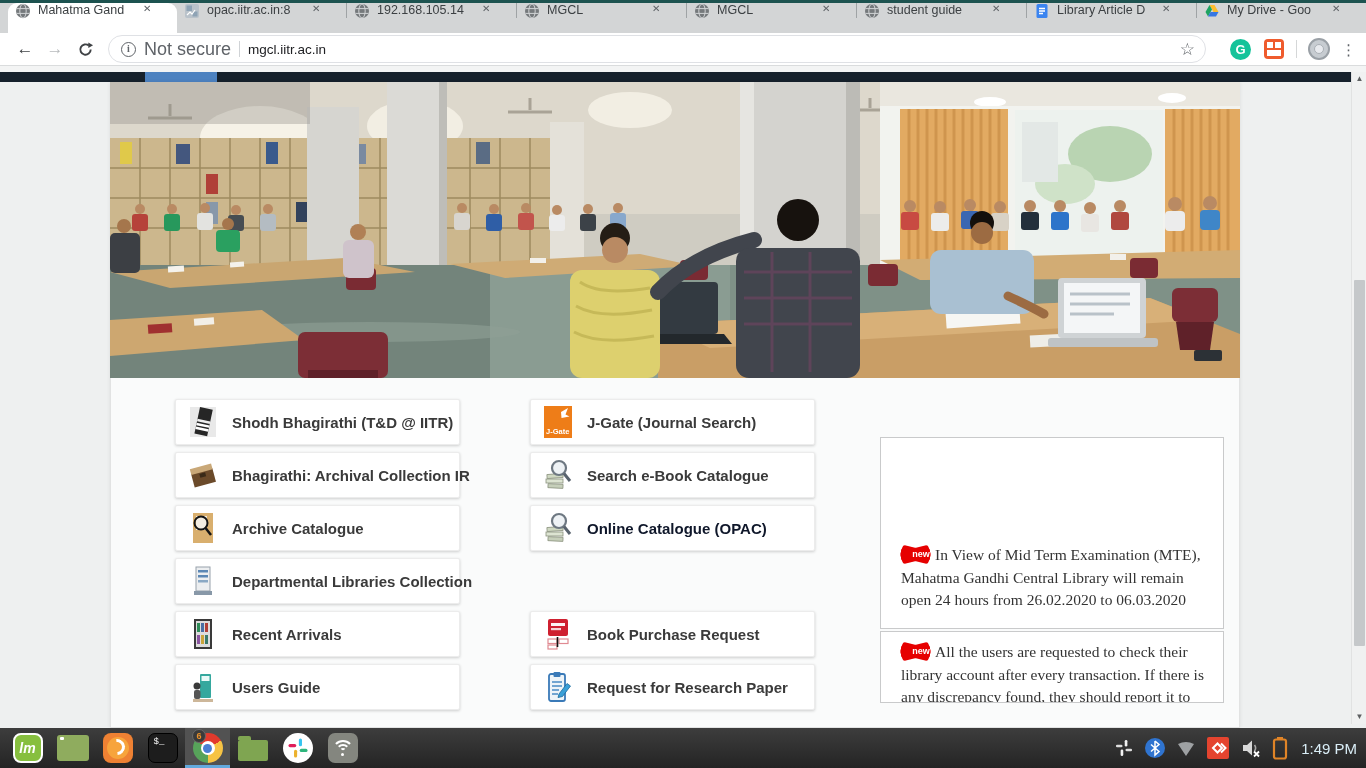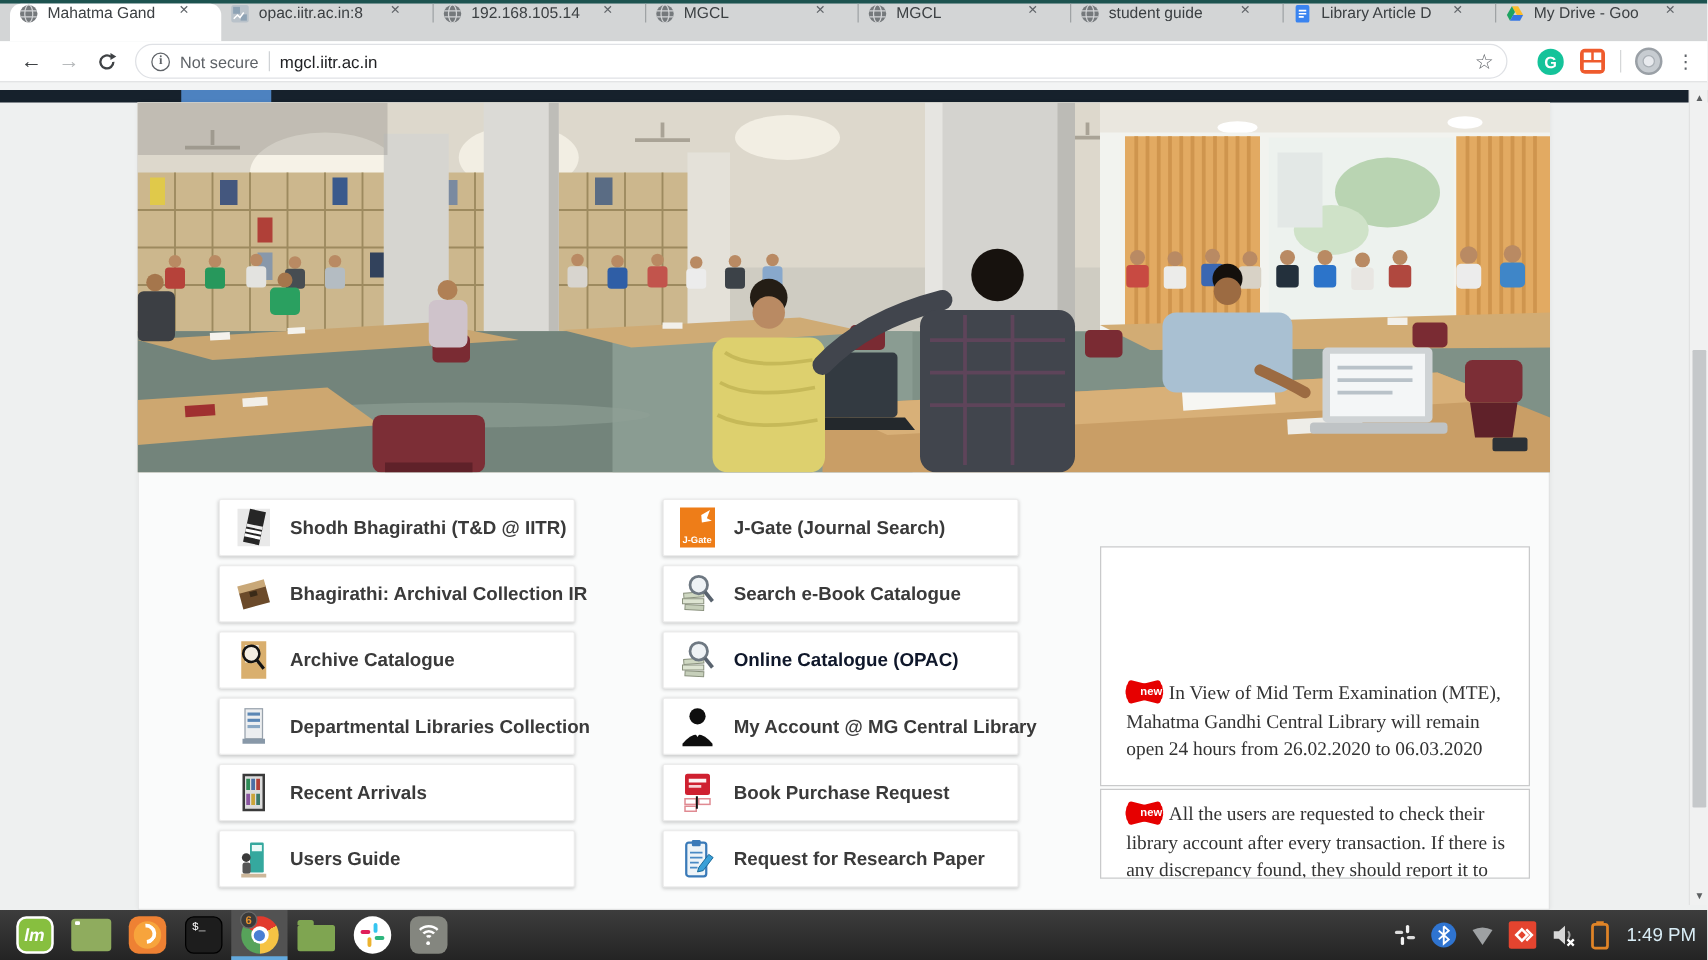--- a/index.html
+++ b/index.html
@@ -23,21 +23,21 @@
 .win-restore{width:9px;height:9px;border:1.6px solid #606365}
 .win-close{width:17px;height:17px;border-radius:50%;background:#2fb8a4;color:#fff;font-size:9px;line-height:17px;text-align:center;font-weight:bold}
 
 
 .toolbar{position:absolute;top:33px;left:0;right:0;height:33px;background:#fff;border-bottom:1px solid #dadcdd;display:flex;align-items:center;padding:0 10px}
 .nav-btn{width:30px;text-align:center;font-size:17px;color:#3f4245}
 .nav-btn.disabled{color:#b7babc}
 .reload-svg{width:17px;height:17px;display:block;margin:0 auto}
 .omnibox{flex:1;height:28px;margin:0 10px 0 8px;border:1px solid #dfe1e5;border-radius:14px;display:flex;align-items:center;padding:0 10px 0 12px;gap:8px;background:#fff}
 .info-icon{width:15px;height:15px;border:1.5px solid #5f6368;border-radius:50%;color:#5f6368;font-size:10px;line-height:12px;text-align:center;font-family:"Liberation Serif",serif;font-weight:bold}
-.security-label{color:#5f6368;font-size:13px}
+.security-label{color:#5f6368;font-size:18px}
 .omni-sep{width:1px;height:16px;background:#d0d3d6}
 .url-text{color:#202124;font-size:13.5px}
 .star-icon{margin-left:auto;color:#5f6368;font-size:17px;line-height:17px}
 .ext-g{width:21px;height:21px;border-radius:50%;background:#15c39a;color:#fff;font-weight:bold;font-size:13px;text-align:center;line-height:21px;margin-left:14px}
 .ext-grid{width:20px;height:20px;border-radius:4px;background:#ef5b2d;margin-left:13px;position:relative}
 .ext-grid i{position:absolute;background:#fff}
 .toolbar-sep{width:1px;height:18px;background:#d5d7d8;margin-left:12px}
 .avatar{width:22px;height:22px;border-radius:50%;background:#c7ccd1;border:2px solid #9aa0a6;margin-left:11px;position:relative}
 .avatar i{position:absolute;left:4px;top:4px;width:10px;height:10px;border-radius:50%;background:#e8eaee;border:1px solid #aab0b6}
 .menu-dots{color:#5f6368;font-size:15px;margin-left:11px;letter-spacing:0;line-height:15px}
@@ -514,28 +514,20 @@
     <div class="card c2 r2 visited">
       <svg class="card-icon" viewBox="0 0 28 34">
           <rect x="3" y="16" width="16" height="4" fill="#cfd8c2" stroke="#8a927e" stroke-width="0.8" transform="rotate(-4 11 18)"></rect>
           <rect x="2" y="21" width="17" height="4" fill="#dde4d2" stroke="#8a927e" stroke-width="0.8"></rect>
           <rect x="4" y="26" width="15" height="4" fill="#c6cfba" stroke="#8a927e" stroke-width="0.8" transform="rotate(3 11 28)"></rect>
           <circle cx="15" cy="10" r="7" fill="#eef2f5" stroke="#6e7882" stroke-width="2.2"></circle>
           <line x1="20" y1="15.5" x2="26" y2="23" stroke="#59636e" stroke-width="3"></line>
         </svg>
       <span class="lbl">Online Catalogue (OPAC)</span>
     </div>
-    <div class="card c2 r3">
-      <svg class="card-icon" viewBox="0 0 28 34">
-          <circle cx="14" cy="9" r="6.5" fill="#0e0e0e"></circle>
-          <path d="M2 31 q12 -15 24 0 v2 h-24 z" fill="#0e0e0e"></path>
-          <path d="M11 21 l3 4.5 l3 -4.5 z" fill="#ffffff"></path>
-        </svg>
-      <span class="lbl">My Account @ MG Central Library</span>
-    </div>
     <div class="card c2 r4">
       <svg class="card-icon" viewBox="0 0 28 34">
           <rect x="4" y="2" width="20" height="17" rx="2" fill="#cf2030"></rect>
           <rect x="7" y="6" width="14" height="3" fill="#ffffff" opacity="0.95"></rect>
           <rect x="7" y="11" width="10" height="2.2" fill="#ffffff" opacity="0.8"></rect>
           <rect x="4" y="22" width="9" height="4.5" fill="none" stroke="#e08a92" stroke-width="1.2"></rect>
           <rect x="15" y="22" width="9" height="4.5" fill="none" stroke="#e08a92" stroke-width="1.2"></rect>
           <rect x="4" y="28" width="9" height="4" fill="none" stroke="#e08a92" stroke-width="1.2"></rect>
           <line x1="13.5" y1="20" x2="13.5" y2="30" stroke="#111111" stroke-width="1.6"></line>
         </svg>

